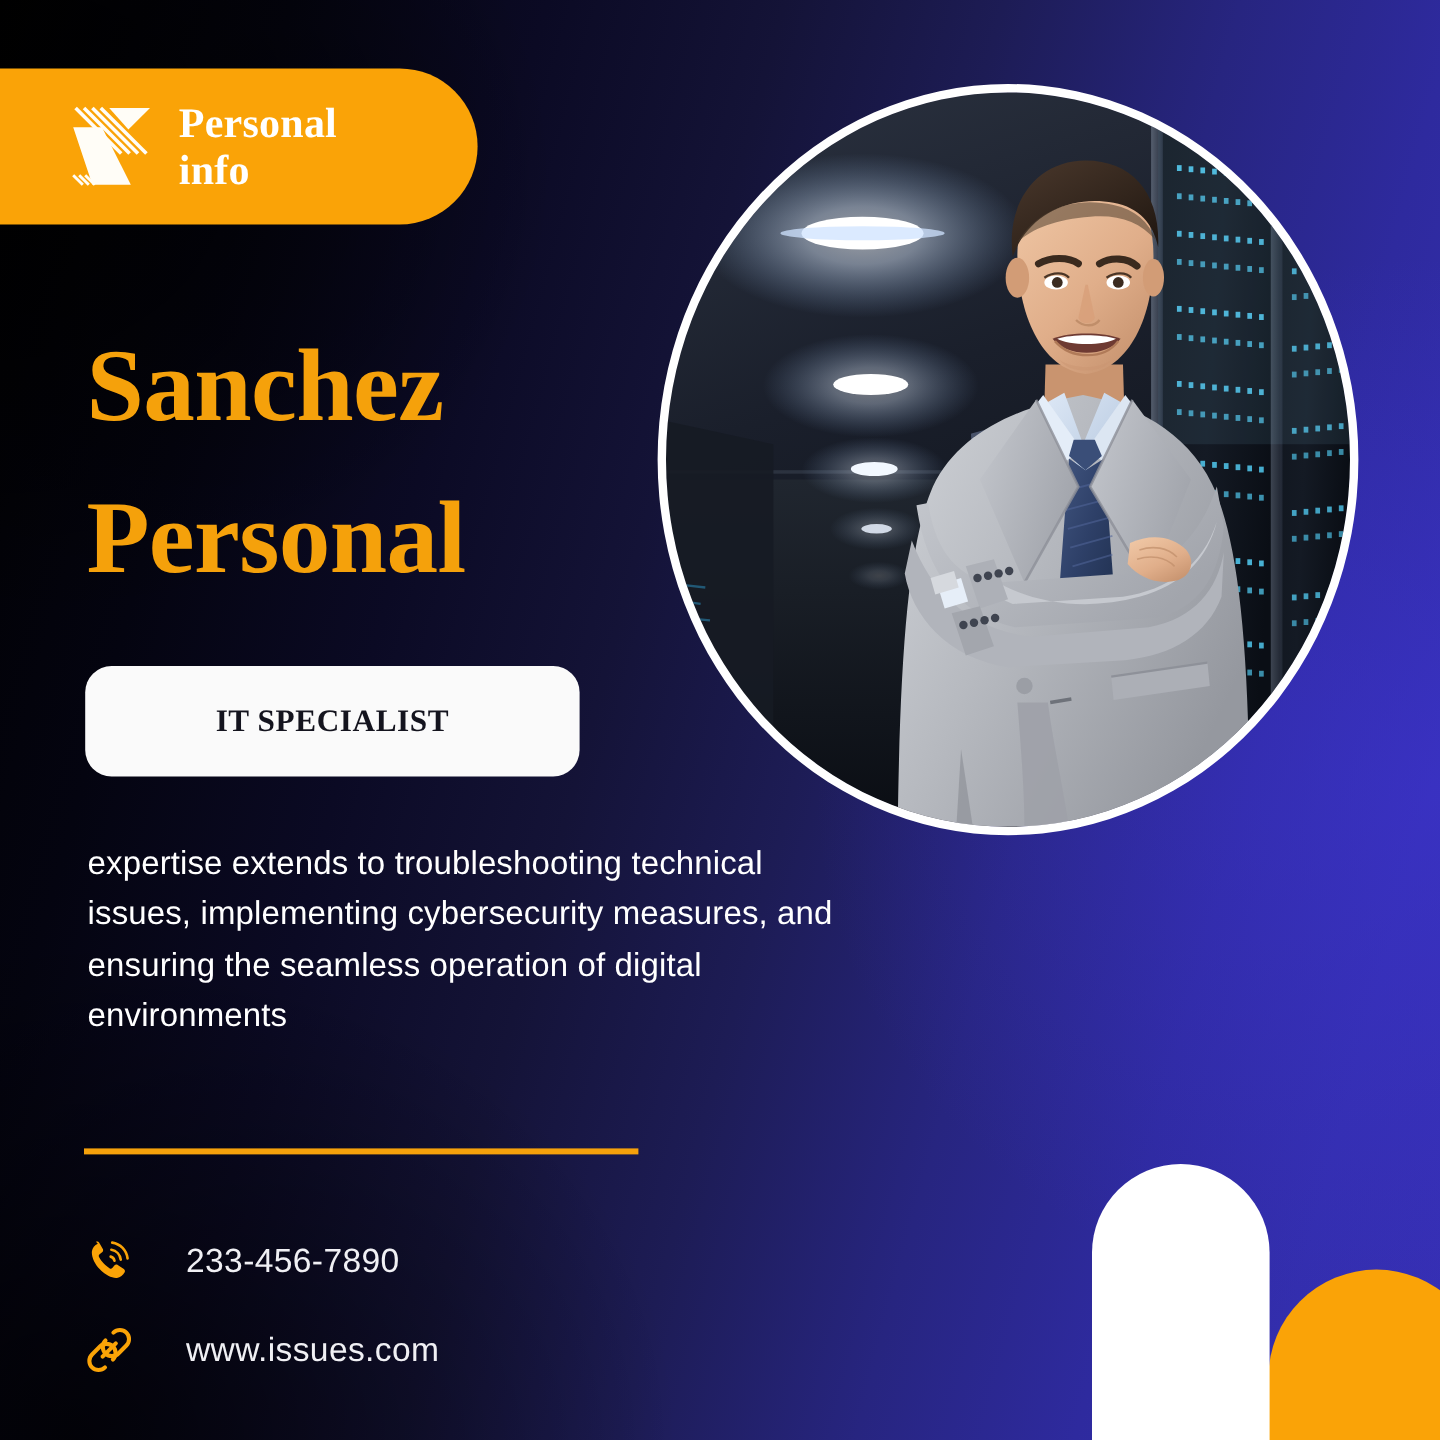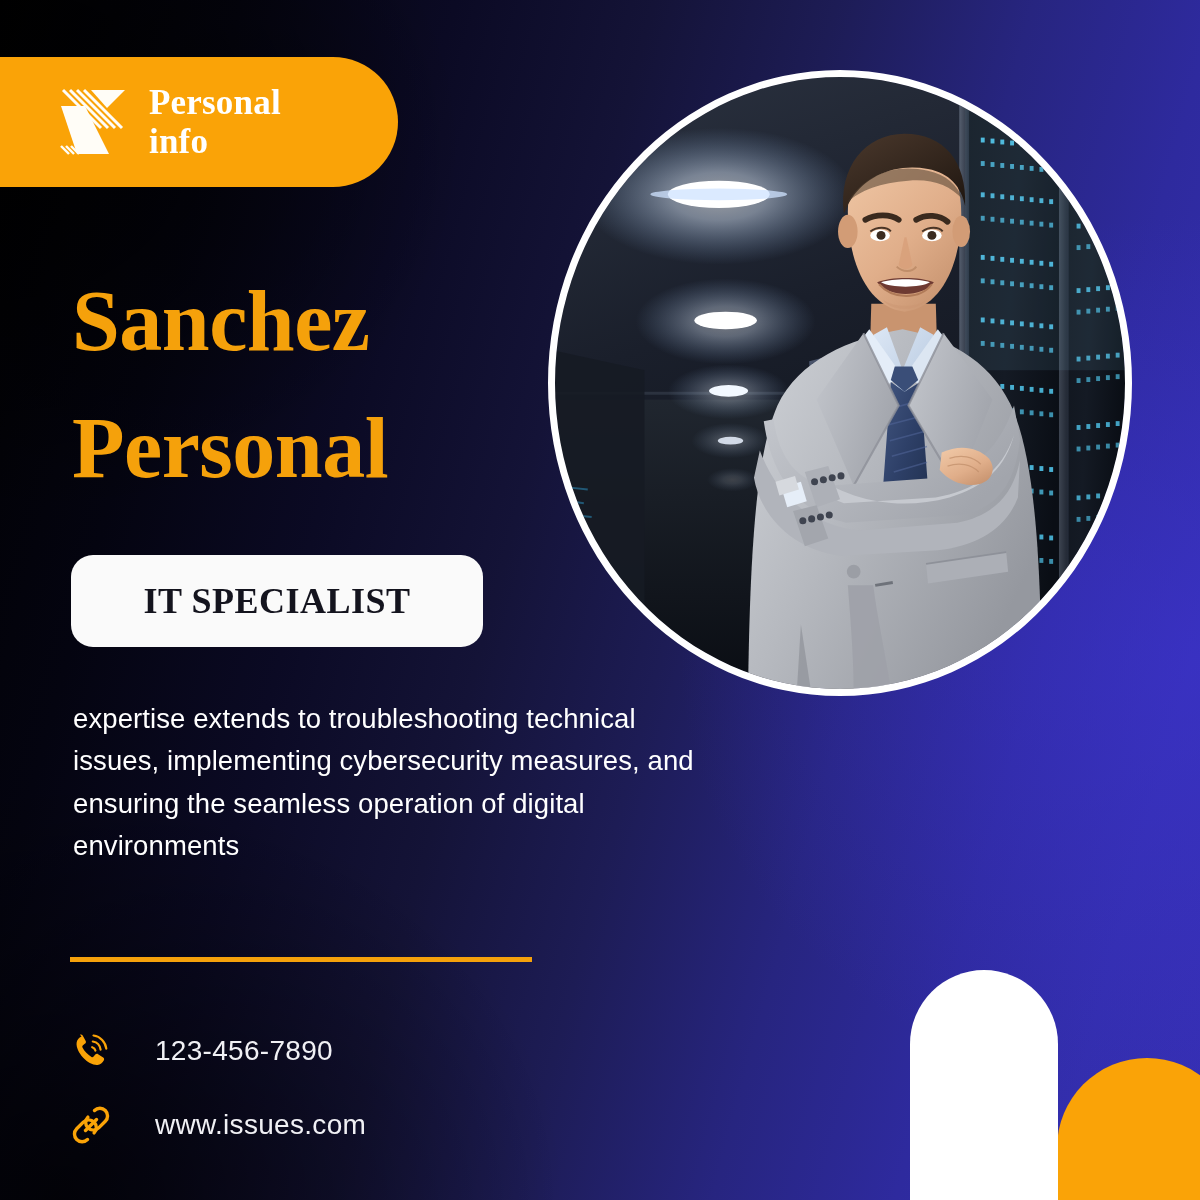--- a/index.html
+++ b/index.html
@@ -96,21 +96,21 @@
     height: 92px;
     background: #FAFAFA;
     border-radius: 22px;
     display: flex;
     align-items: center;
     justify-content: center;
   }
   .role-text {
     font-family: "Liberation Serif", serif;
     font-weight: 700;
-    font-size: 36px;
+    font-size: 26px;
     letter-spacing: 0.5px;
     color: #14141e;
   }
 
   
   .desc {
     position: absolute;
     left: 73px;
     top: 698px;
     width: 650px;
@@ -259,21 +259,21 @@
 
     <div class="contact-row">
       <svg class="contact-ico" viewBox="0 0 42 42">
         <path d="M11.5 6.5 c-2.6 1.2 -4.6 3.6 -4.9 6.3 c-0.5 4.6 2.3 10.4 6.6 14.9 c4.3 4.5 9.9 7.6 14.3 7.2 c2.7 -0.3 5.1 -2.2 6.4 -4.7 c0.5 -1 0.2 -2.1 -0.7 -2.7 l-5.1 -3.3 c-0.9 -0.6 -2.1 -0.4 -2.8 0.4 l-1.7 2 c-0.5 0.6 -1.4 0.8 -2.1 0.4 c-1.8 -1 -3.6 -2.5 -5.2 -4.2 c-1.6 -1.7 -2.9 -3.6 -3.8 -5.4 c-0.4 -0.8 -0.2 -1.7 0.5 -2.2 l2.1 -1.6 c0.8 -0.6 1.1 -1.8 0.6 -2.7 l-3 -5.3 c-0.5 -1 -1.7 -1.4 -2.7 -0.9 z" fill="#FAA307"></path>
         <g fill="none" stroke="#FAA307" stroke-width="2.2" stroke-linecap="round">
           <path d="M23.5 5.5 a15 15 0 0 1 12.8 13.2"></path>
           <path d="M22.8 11.5 a9.6 9.6 0 0 1 7.8 8.2"></path>
           <path d="M22.2 17.2 a4.6 4.6 0 0 1 3.2 3.4"></path>
         </g>
       </svg>
-      <span class="contact-val">123-456-7890</span>
+      <span class="contact-val">233-456-7890</span>
     </div>
 
     <div class="contact-row">
       <svg class="contact-ico" viewBox="0 0 42 42">
         <g fill="none" stroke="#FAA307" stroke-width="3.4" stroke-linecap="round" stroke-linejoin="round">
           <path d="M24.5 6.5 a7.6 7.6 0 0 1 10.8 10.8 l-6.6 6.6 a7.6 7.6 0 0 1 -10.8 -10.8"></path>
           <path d="M17.5 35.5 a7.6 7.6 0 0 1 -10.8 -10.8 l6.6 -6.6 a7.6 7.6 0 0 1 10.8 10.8"></path>
           <line x1="15.5" y1="26.5" x2="26.5" y2="15.5"></line>
         </g>
       </svg>

